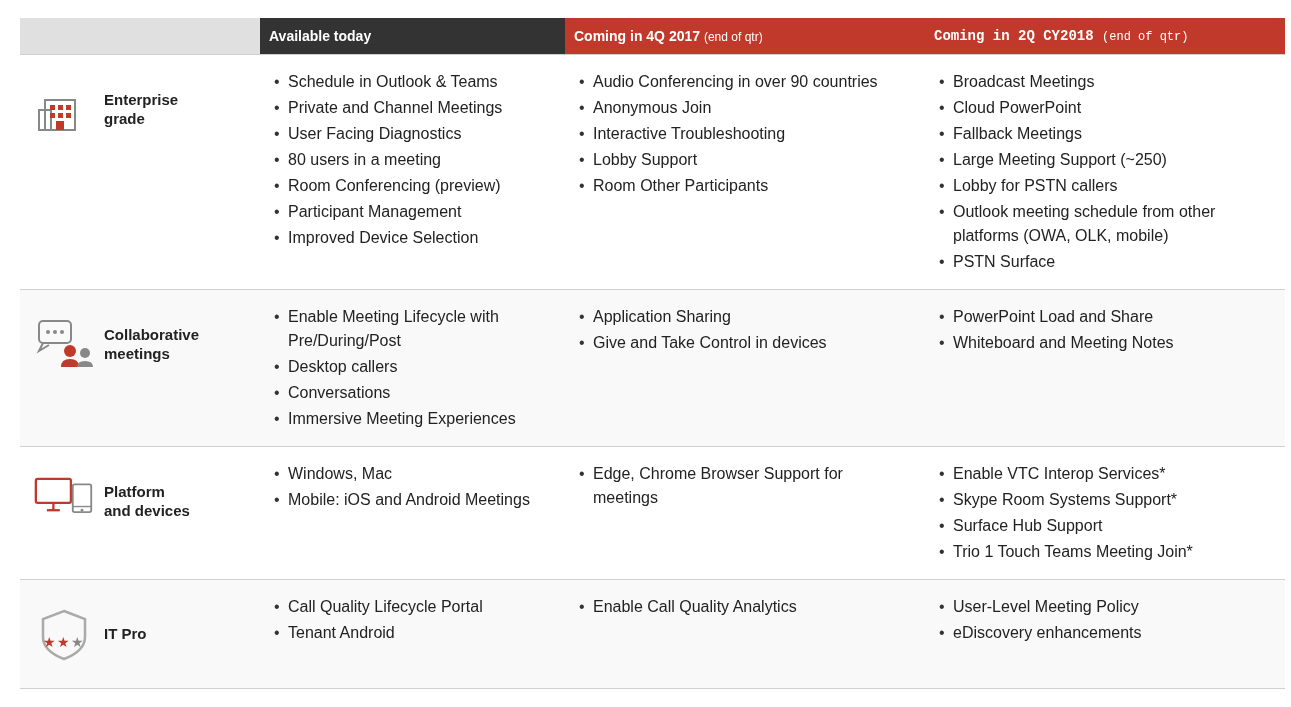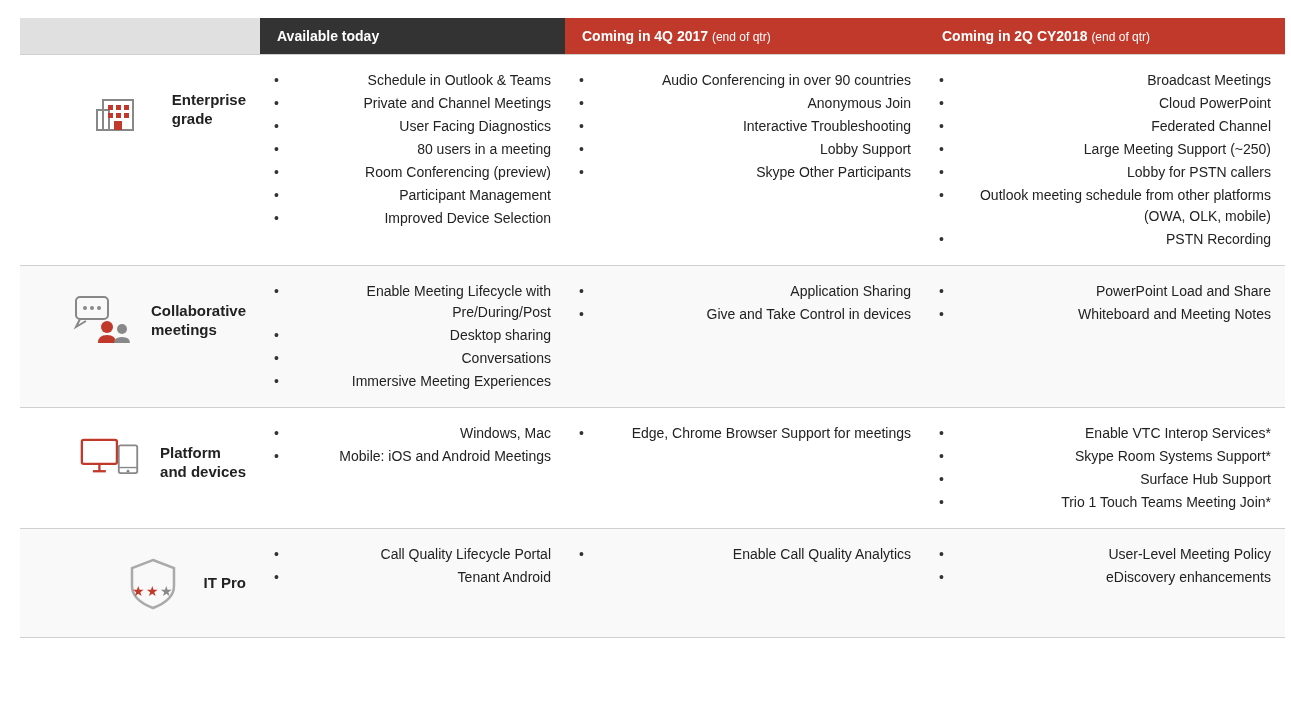--- a/index.html
+++ b/index.html
@@ -31,21 +31,21 @@
     }
 
     
     .col-category { width: 240px; }
     .col-available { width: 305px; }
     .col-4q { width: 360px; }
     .col-2q { width: 360px; }
 
     
     .header-row th {
-      padding: 10px 17px;
+      padding: 10px 9px;
       font-size: 14px;
       font-weight: 600;
       text-align: left;
       vertical-align: middle;
     }
 
     .header-category {
       background: #e0e0e0;
     }
 
@@ -56,20 +56,21 @@
 
     .header-4q {
       background: #c0392b;
       color: #fff;
       margin-top: 32px;
     }
 
     .header-2q {
       background: #c0392b;
       color: #fff;
+      font-family: Liberation Mono, monospace;
     }
 
     .header-sub {
       font-weight: 400;
       font-size: 12px;
     }
 
     
     .data-row td {
       padding: 14px 14px;
@@ -84,23 +85,22 @@
       background: #f9f9f9;
     }
 
     .data-row:nth-child(odd) td {
       background: #fff;
     }
 
     .category-cell {
       display: flex;
       align-items: center;
-      gap: 20px;
+      gap: 10px;
       padding: 10px 0;
-      justify-content: flex-end;
     }
 
     .category-icon {
       width: 60px;
       height: 60px;
       flex-shrink: 0;
       display: flex;
       align-items: center;
       justify-content: center;
     }
@@ -114,22 +114,21 @@
 
     .bullet-list {
       list-style: none;
       padding: 0;
     }
 
     .bullet-list li {
       padding: 1px 0;
       padding-left: 14px;
       position: relative;
-      font-size: 14px;
-      text-align: right;
+      font-size: 16px;
     }
 
     .bullet-list li::before {
       content: '•';
       position: absolute;
       left: 0;
       color: #333;
     }
   </style>
 </head>
@@ -193,32 +192,32 @@
               <li>Participant Management</li>
               <li>Improved Device Selection</li>
             </ul>
           </td>
           <td>
             <ul class="bullet-list">
               <li>Audio Conferencing in over 90 countries</li>
               <li>Anonymous Join</li>
               <li>Interactive Troubleshooting</li>
               <li>Lobby Support</li>
-              <li>Skype Other Participants</li>
+              <li>Room Other Participants</li>
             </ul>
           </td>
           <td>
             <ul class="bullet-list">
               <li>Broadcast Meetings</li>
               <li>Cloud PowerPoint</li>
-              <li>Federated Channel</li>
+              <li>Fallback Meetings</li>
               <li>Large Meeting Support (~250)</li>
               <li>Lobby for PSTN callers</li>
               <li>Outlook meeting schedule from other platforms (OWA, OLK, mobile)</li>
-              <li>PSTN Recording</li>
+              <li>PSTN Surface</li>
             </ul>
           </td>
         </tr>
         <tr class="data-row">
           <td>
             <div class="category-cell">
               <div class="category-icon">
                 <svg width="58" height="58" viewBox="0 0 58 58" fill="none" xmlns="http://www.w3.org/2000/svg">
 
     <rect x="4" y="6" width="32" height="22" rx="4" fill="none" stroke="#888" stroke-width="2"></rect>
@@ -232,21 +231,21 @@
     <circle cx="50" cy="38" r="5" fill="#888"></circle>
     <path d="M42 52 Q42 46 50 46 Q58 46 58 52" fill="#888"></path>
   </svg>
               </div>
               <div class="category-label">Collaborative<br>meetings</div>
             </div>
           </td>
           <td>
             <ul class="bullet-list">
               <li>Enable Meeting Lifecycle with Pre/During/Post</li>
-              <li>Desktop sharing</li>
+              <li>Desktop callers</li>
               <li>Conversations</li>
               <li>Immersive Meeting Experiences</li>
             </ul>
           </td>
           <td>
             <ul class="bullet-list">
               <li>Application Sharing</li>
               <li>Give and Take Control in devices</li>
             </ul>
           </td>

